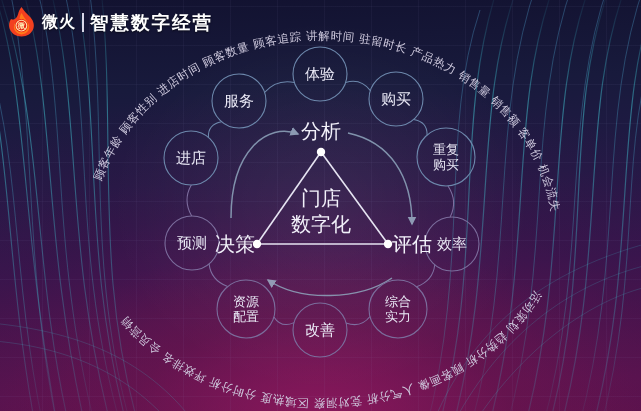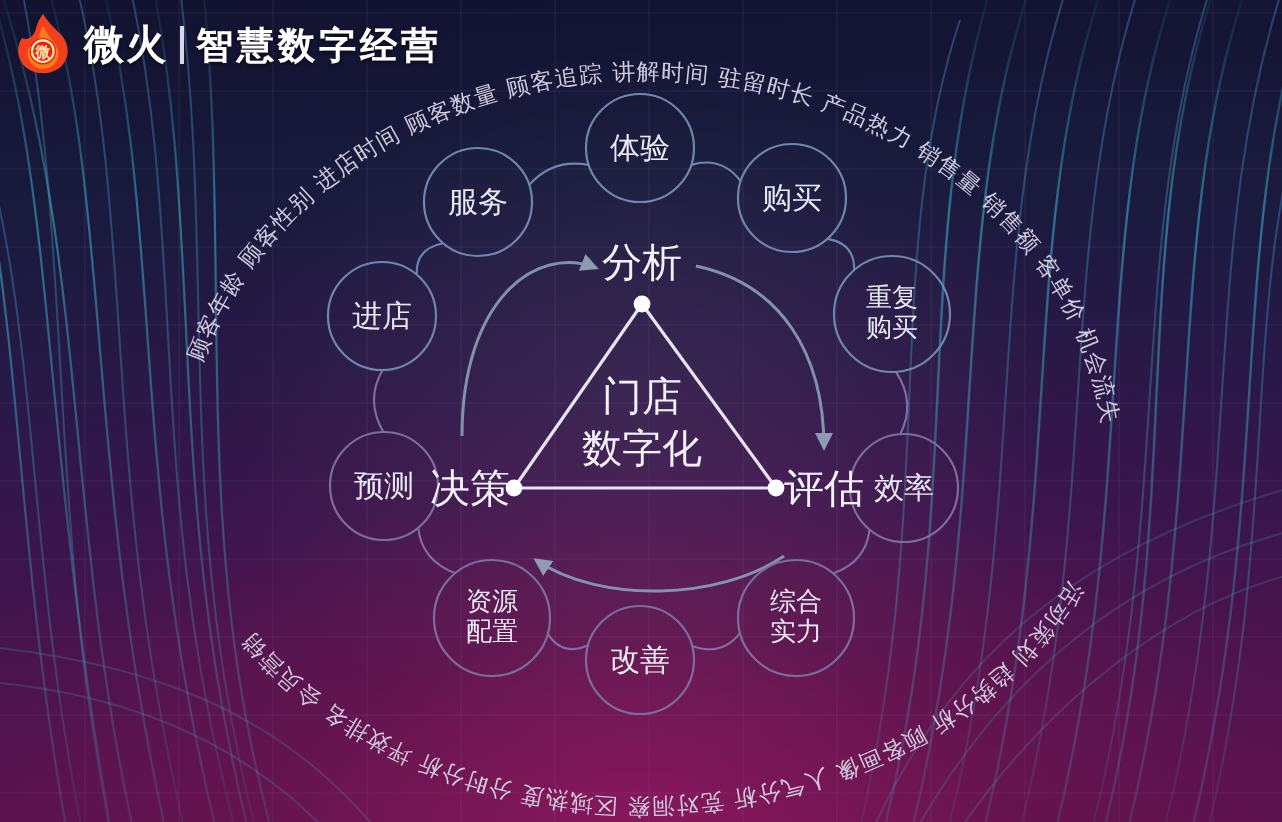--- a/index.html
+++ b/index.html
@@ -30,21 +30,21 @@
   .link.dim{stroke:#7f6fa0;}
   .tri-line{stroke:#e6e4f2;stroke-width:1.6;fill:none;}
   .tri-dot{fill:#ffffff;}
   .core-txt{fill:#f2f1fa;text-anchor:middle;dominant-baseline:central;font-family:"DejaVu Sans","Liberation Sans",sans-serif;}
   .arc-flow{stroke:#8fa6bd;stroke-width:1.5;fill:none;opacity:.85;}
   .ring-txt{fill:#cfcade;font-family:"DejaVu Sans","Liberation Sans",sans-serif;font-size:11.5px;letter-spacing:.6px;}
   .ring-path{fill:none;stroke:none;}
   
   #header{position:absolute;left:0;top:0;width:641px;height:44px;z-index:30;display:flex;align-items:center;padding-left:8px;box-sizing:border-box;}
   #flame{position:relative;width:27px;height:30px;flex:0 0 auto;margin-right:7px;}
-  .brand{color:#ffffff;font-weight:bold;font-size:20px;letter-spacing:1px;font-family:"DejaVu Sans","Liberation Sans",sans-serif;
+  .brand{color:#ffffff;font-weight:bold;font-size:16px;letter-spacing:1px;font-family:"DejaVu Sans","Liberation Sans",sans-serif;
          text-shadow:0 1px 2px rgba(0,0,0,.6);white-space:nowrap;}
   .bar{display:inline-block;width:2px;height:19px;background:#d8d8e8;margin:0 6px;vertical-align:-3px;}
   .sub{color:#ffffff;font-weight:bold;font-size:18.5px;letter-spacing:2px;font-family:Liberation Serif, serif;
        text-shadow:0 1px 2px rgba(0,0,0,.6);white-space:nowrap;}
 </style>
 </head>
 <body>
 
 <div id="stage">
 

